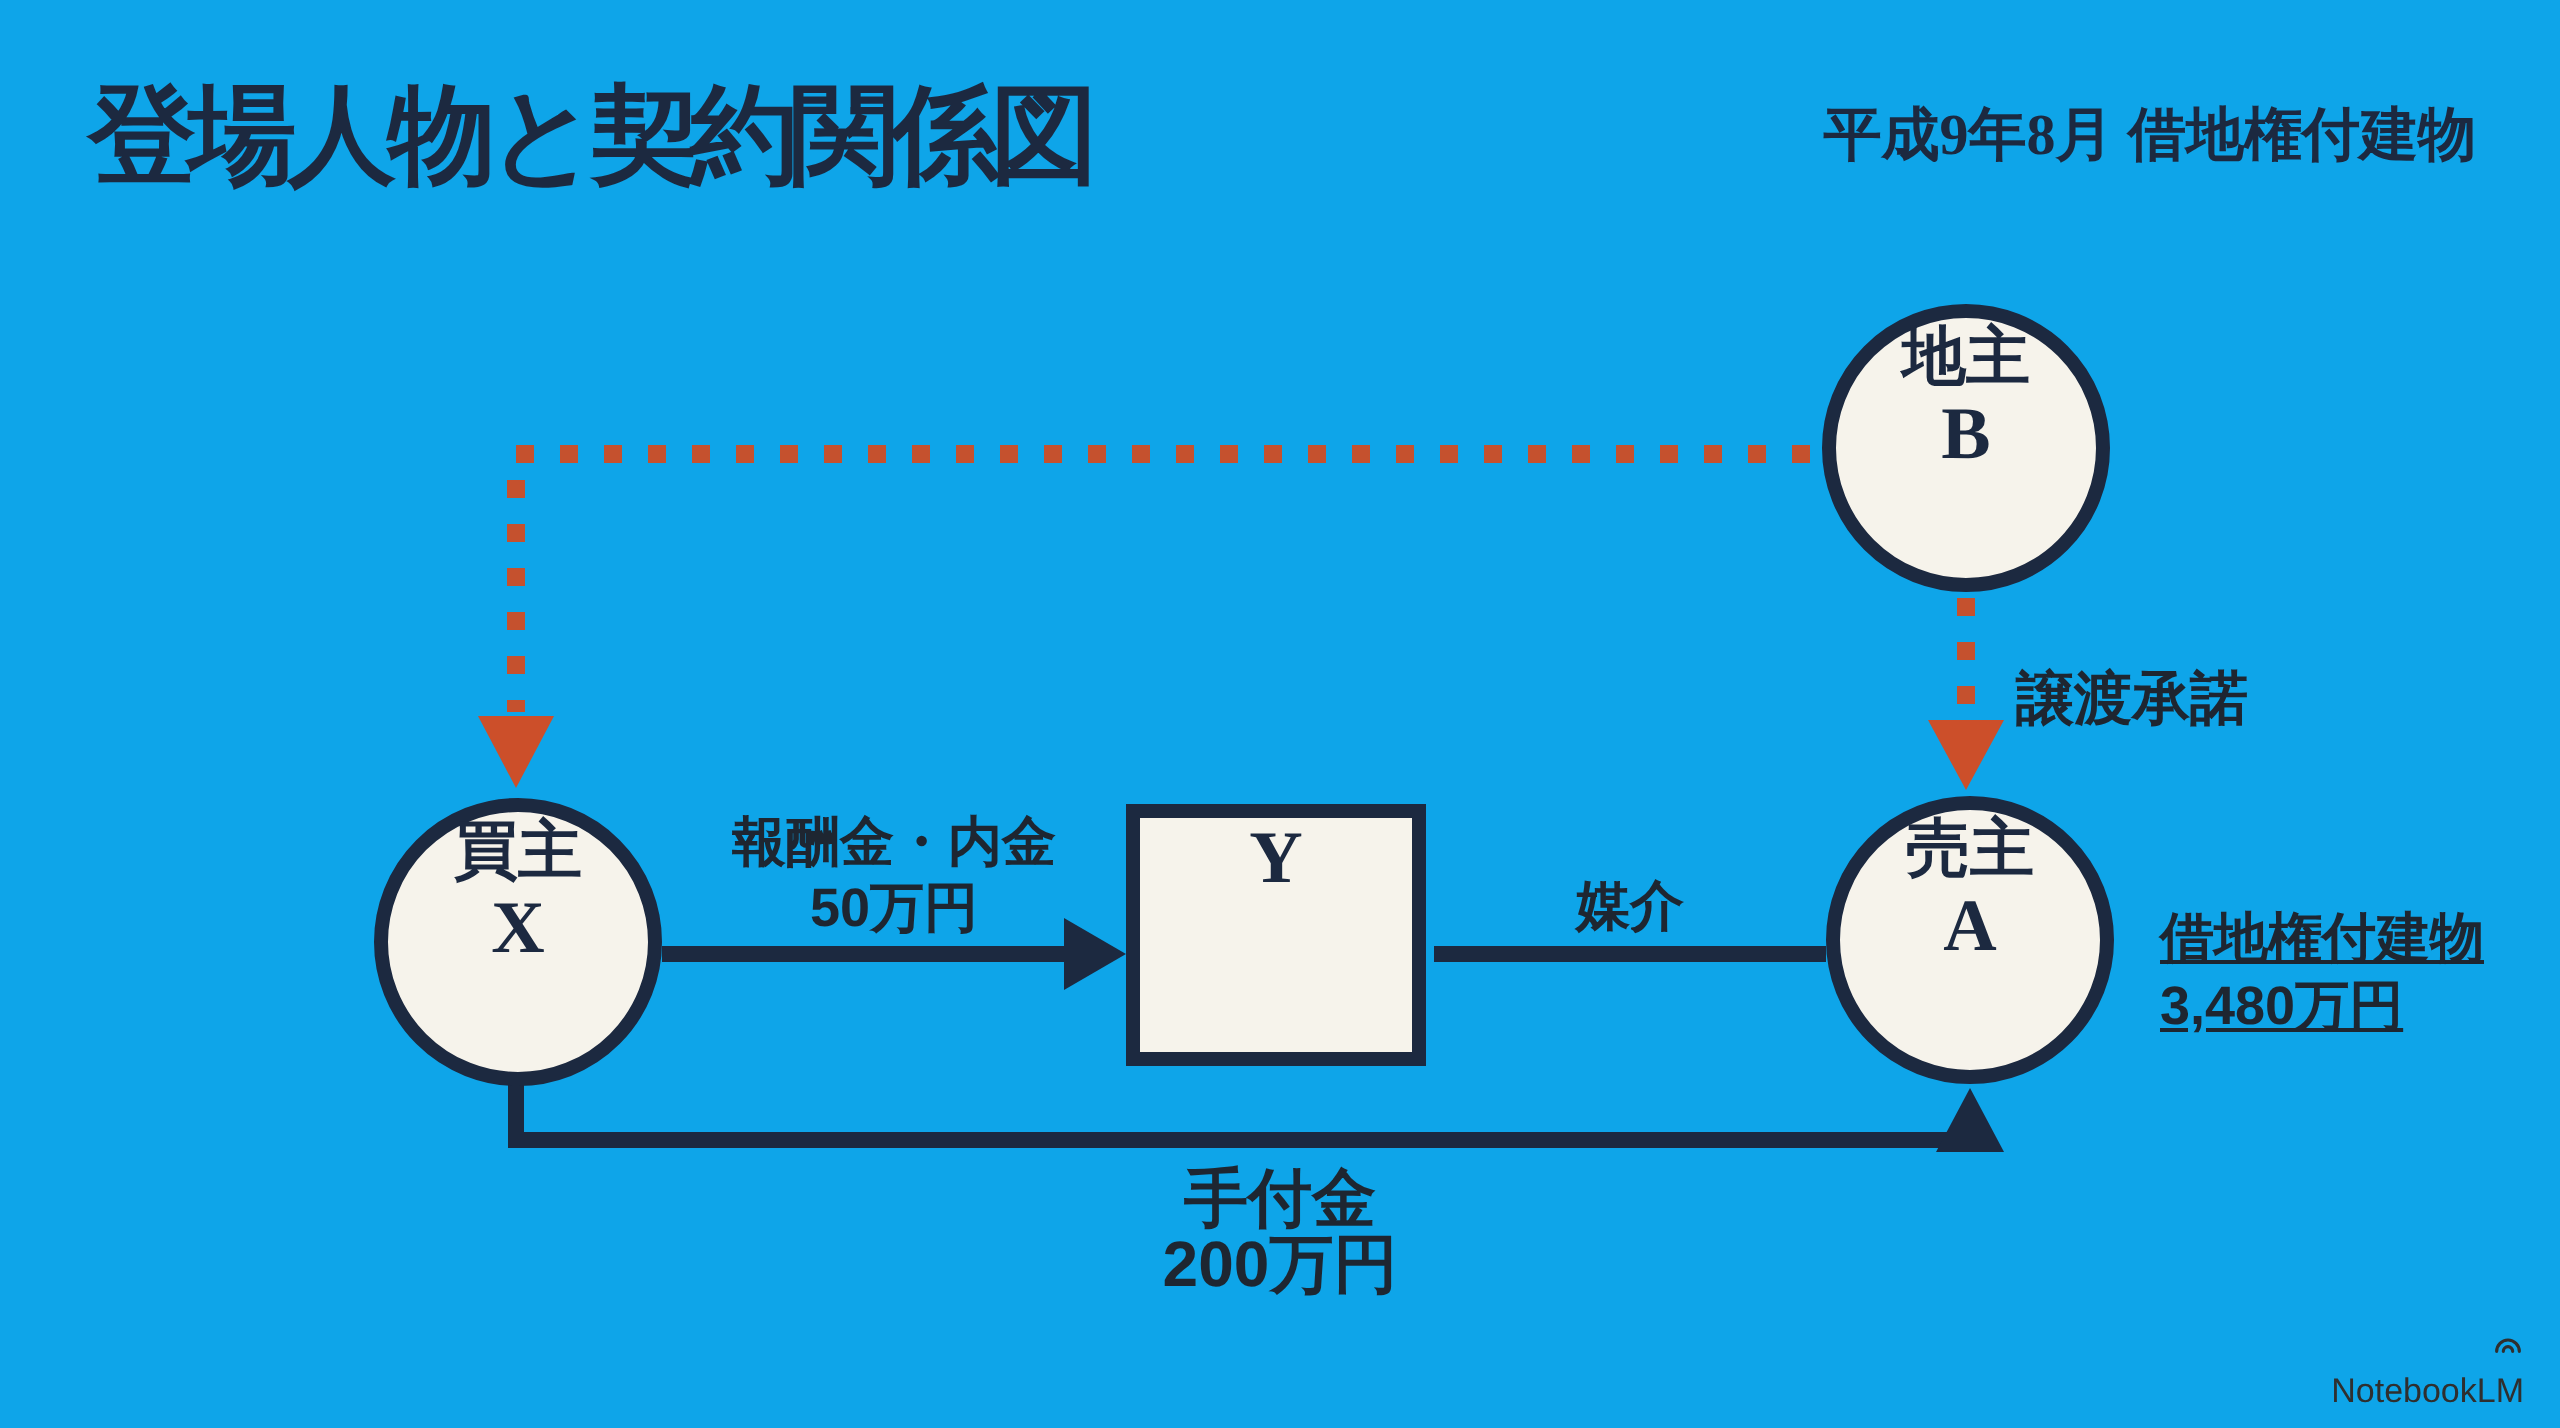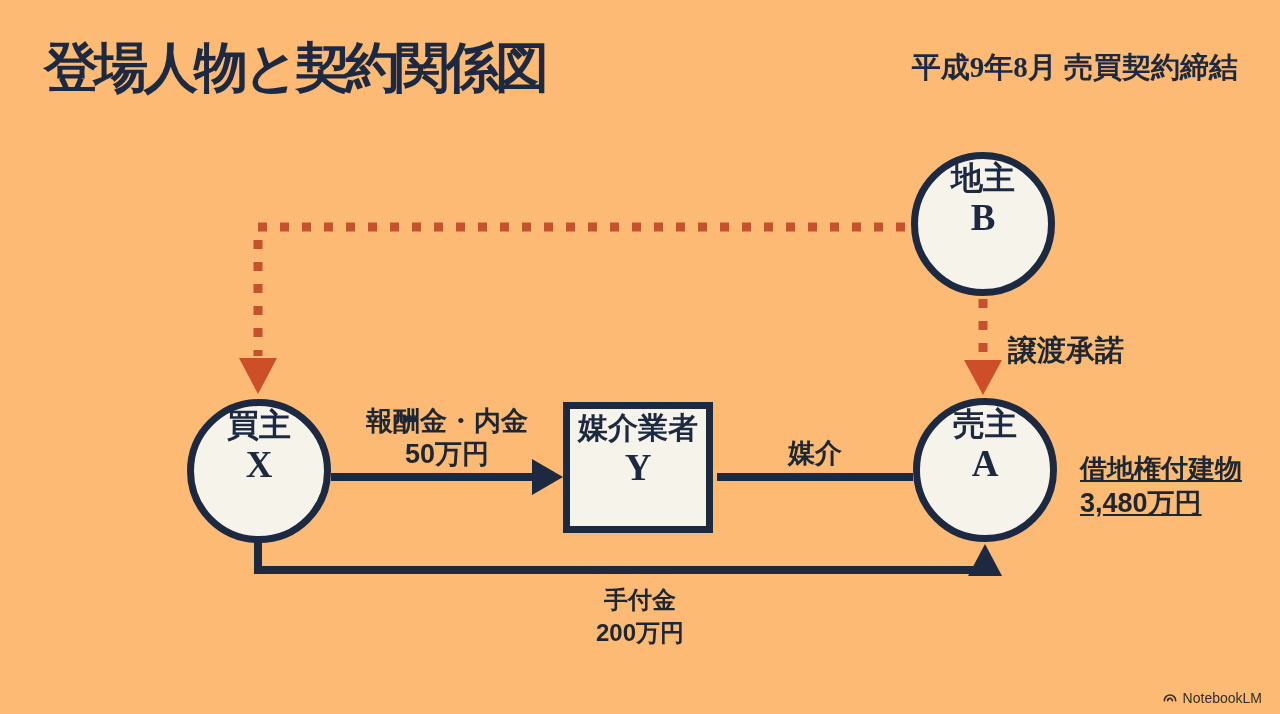--- a/index.html
+++ b/index.html
@@ -3,21 +3,21 @@
 <meta charset="utf-8">
 <style>
   html, body {
     margin: 0;
     padding: 0;
   }
   .canvas {
     position: relative;
     width: 1280px;
     height: 714px;
-    background: #fdba74;
+    background: #0ea5e9;
     overflow: hidden;
     font-family: "Liberation Sans", "DejaVu Sans", sans-serif;
   }
   .page-title {
     position: absolute;
     left: 44px;
     top: 32px;
     margin: 0;
     font-family: "Liberation Serif", "DejaVu Serif", serif;
     font-size: 54px;
@@ -85,34 +85,35 @@
     text-align: center;
     white-space: nowrap;
     z-index: 3;
   }
   .edge-label.left-align { text-align: left; text-decoration: underline; }
   .brand {
     position: absolute;
     right: 18px;
     bottom: 8px;
     display: flex;
-    align-items: flex-start;
+    align-items: flex-end;
     gap: 5px;
     color: #2f2f2f;
-    font-size: 14px;
+    font-size: 17px;
     font-weight: 500;
+    flex-direction: column;
   }
 </style>
 </head>
 <body>
 
 <div class="canvas">
 
   <h1 class="page-title">登場人物と契約関係図</h1>
-  <div class="date-note">平成9年8月 売買契約締結</div>
+  <div class="date-note">平成9年8月 借地権付建物</div>
 
   <svg class="edges-layer" width="1280" height="714" viewBox="0 0 1280 714">
 
     <polyline points="905,227 258,227 258,356" fill="none" stroke="#c5512e" stroke-width="9" stroke-dasharray="9 13"></polyline>
     <polygon points="258,394 239,358 277,358" fill="#cc4f2a"></polygon>
 
     <line x1="983" y1="299" x2="983" y2="360" stroke="#c5512e" stroke-width="9" stroke-dasharray="9 13"></line>
     <polygon points="983,395 964,360 1002,360" fill="#cc4f2a"></polygon>
 
     <line x1="331" y1="477" x2="536" y2="477" stroke="#1c2940" stroke-width="8"></line>
@@ -128,21 +129,20 @@
     <span class="node-name">地主</span>
     <span class="node-id">B</span>
   </div>
 
   <div class="node circle" style="left:187px; top:399px;">
     <span class="node-name">買主</span>
     <span class="node-id">X</span>
   </div>
 
   <div class="node box" style="left:563px; top:402px;">
-    <span class="node-name">媒介業者</span>
     <span class="node-id">Y</span>
   </div>
 
   <div class="node circle" style="left:913px; top:398px;">
     <span class="node-name">売主</span>
     <span class="node-id">A</span>
   </div>
 
   <div class="edge-label" style="left:337px; top:405px; width:220px;">
     <span>報酬金・内金</span><br>
@@ -151,21 +151,21 @@
 
   <div class="edge-label" style="left:1008px; top:334px; font-size:29px;">譲渡承諾</div>
 
   <div class="edge-label" style="left:755px; top:437px; width:120px;">媒介</div>
 
   <div class="edge-label left-align" style="left:1080px; top:452px; line-height:34px;">
     <span>借地権付建物</span><br>
     <span>3,480万円</span>
   </div>
 
-  <div class="edge-label" style="left:540px; top:583px; width:200px; font-size:24px;">
+  <div class="edge-label" style="left:540px; top:583px; width:200px; font-size:32px;">
     <span>手付金</span><br>
     <span>200万円</span>
   </div>
 
   <div class="brand">
     <svg width="16" height="16" viewBox="0 0 24 24">
       <path d="M3.5 16 a8.5 8.5 0 0 1 17 0" fill="none" stroke="#2f2f2f" stroke-width="2.4" stroke-linecap="round"></path>
       <path d="M8.5 16 a3.5 3.5 0 0 1 7 0" fill="none" stroke="#2f2f2f" stroke-width="2.4" stroke-linecap="round"></path>
     </svg>
     <span>NotebookLM</span>

